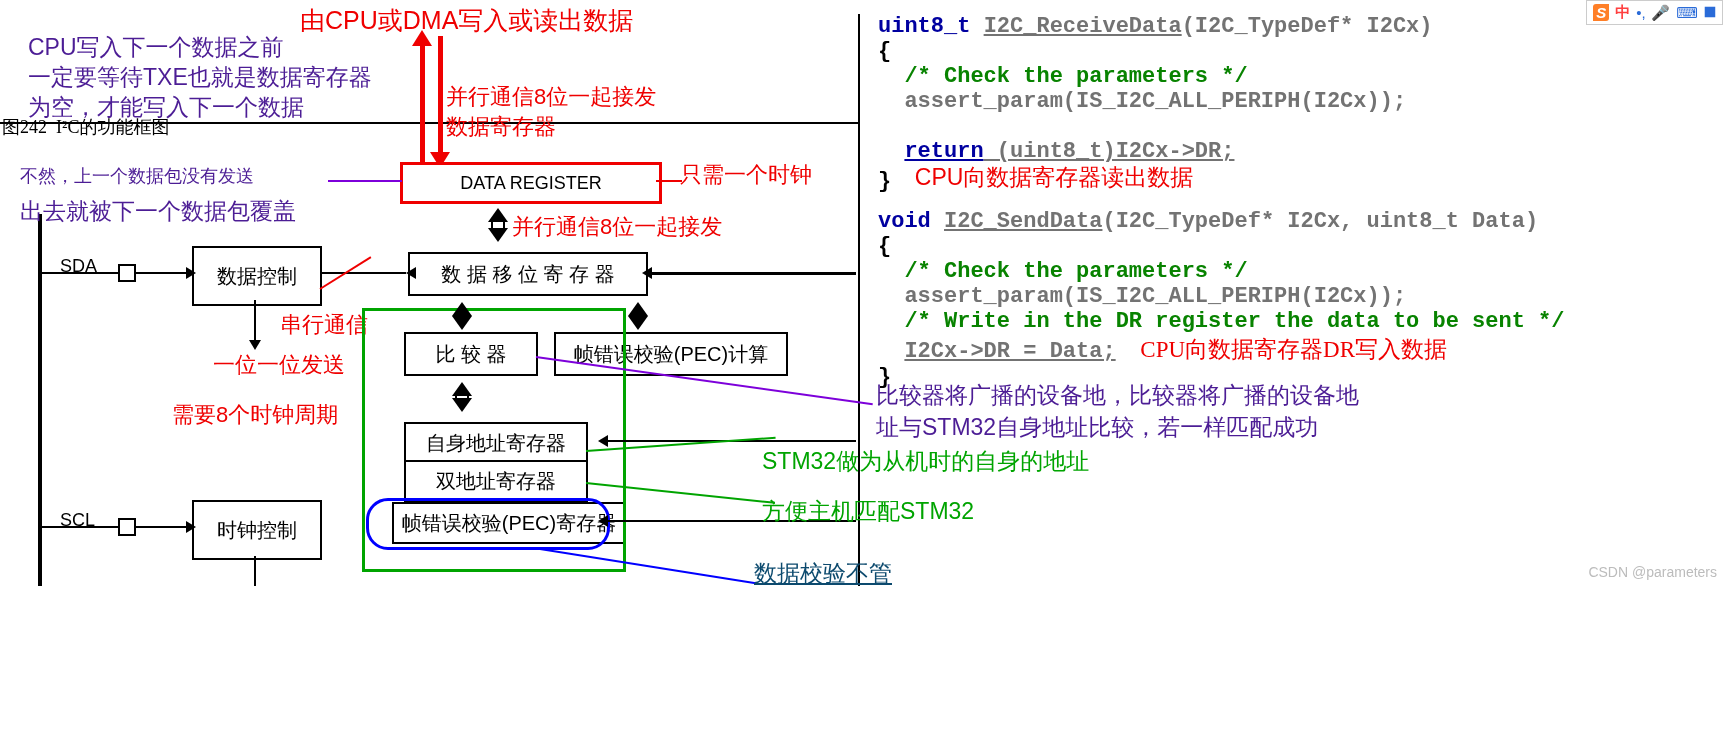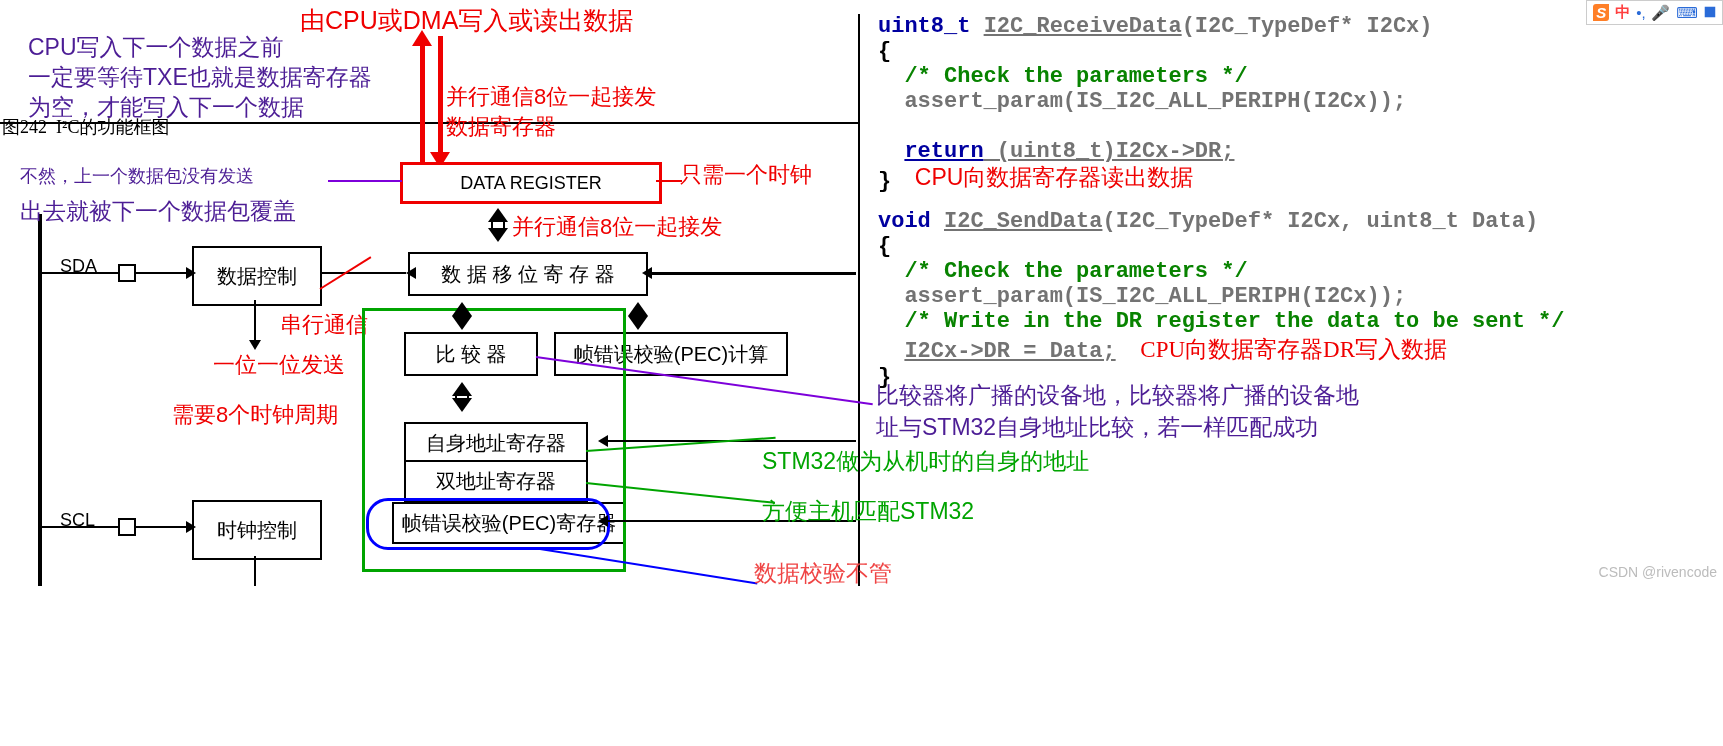--- a/index.html
+++ b/index.html
@@ -6,21 +6,21 @@
   #stage  { position:relative; width:1723px; height:586px; overflow:hidden; }
 
   
   .lab      { position:absolute; white-space:pre; }
   .box      { position:absolute; border:2px solid #000; background:#fff; text-align:center; display:flex; align-items:center; justify-content:center; }
   .fig      { font-family:"SimSun",serif; }
   .red      { color:#ef0000; }
   .purple   { color:#4c1d95; }
   .green    { color:#088300; }
   .greentxt { color:#00a400; }
-  .blue     { color:#ef4444; }
+  .blue     { color:#0c4a6e;text-decoration:underline; }
   .dkblue   { color:#0000a0; }
   .black    { color:#737373; }
   .mono     { font-family:Consolas,"Courier New",monospace; font-size:22px; font-weight:bold; }
 
   
   .redBox    { border:3px solid #ef0000 !important; }
   .greenBox  { position:absolute; border:3px solid #00a400; background:transparent; }
   .blueRound { position:absolute; border:3px solid #0000ff; border-radius:22px; background:transparent; }
 
   
@@ -195,21 +195,21 @@
     <div class="mono">{</div>
     <div class="mono"><span>  </span><span class="green">/* Check the parameters */</span></div>
     <div class="mono"><span>  </span><span class="black">assert_param(IS_I2C_ALL_PERIPH(I2Cx));</span></div>
     <div class="mono"><span>  </span><span class="green">/* Write in the DR register the data to be sent */</span></div>
     <div class="mono"><span>  </span><span class="black ul">I2Cx-&gt;DR = Data;</span>
       <span class="red" style="font-family:'Microsoft YaHei';font-weight:normal;font-size:23px;text-decoration:none;">  </span><span class="red" style="font-family:'Microsoft YaHei';font-weight:normal;font-size:23px;">CPU向数据寄存器DR写入数据</span>
     </div>
     <div class="mono">}</div>
   </div>
 
-  <div class="wm">CSDN @rivencode</div>
+  <div class="wm">CSDN @parameters</div>
   <div class="ime">
     <span class="s">S</span>
     <span class="c">中</span>
     <span class="i">•,</span>
     <span class="i">🎤</span>
     <span class="i">⌨</span>
     <span class="i">⯀</span>
   </div>
 
 </div>

